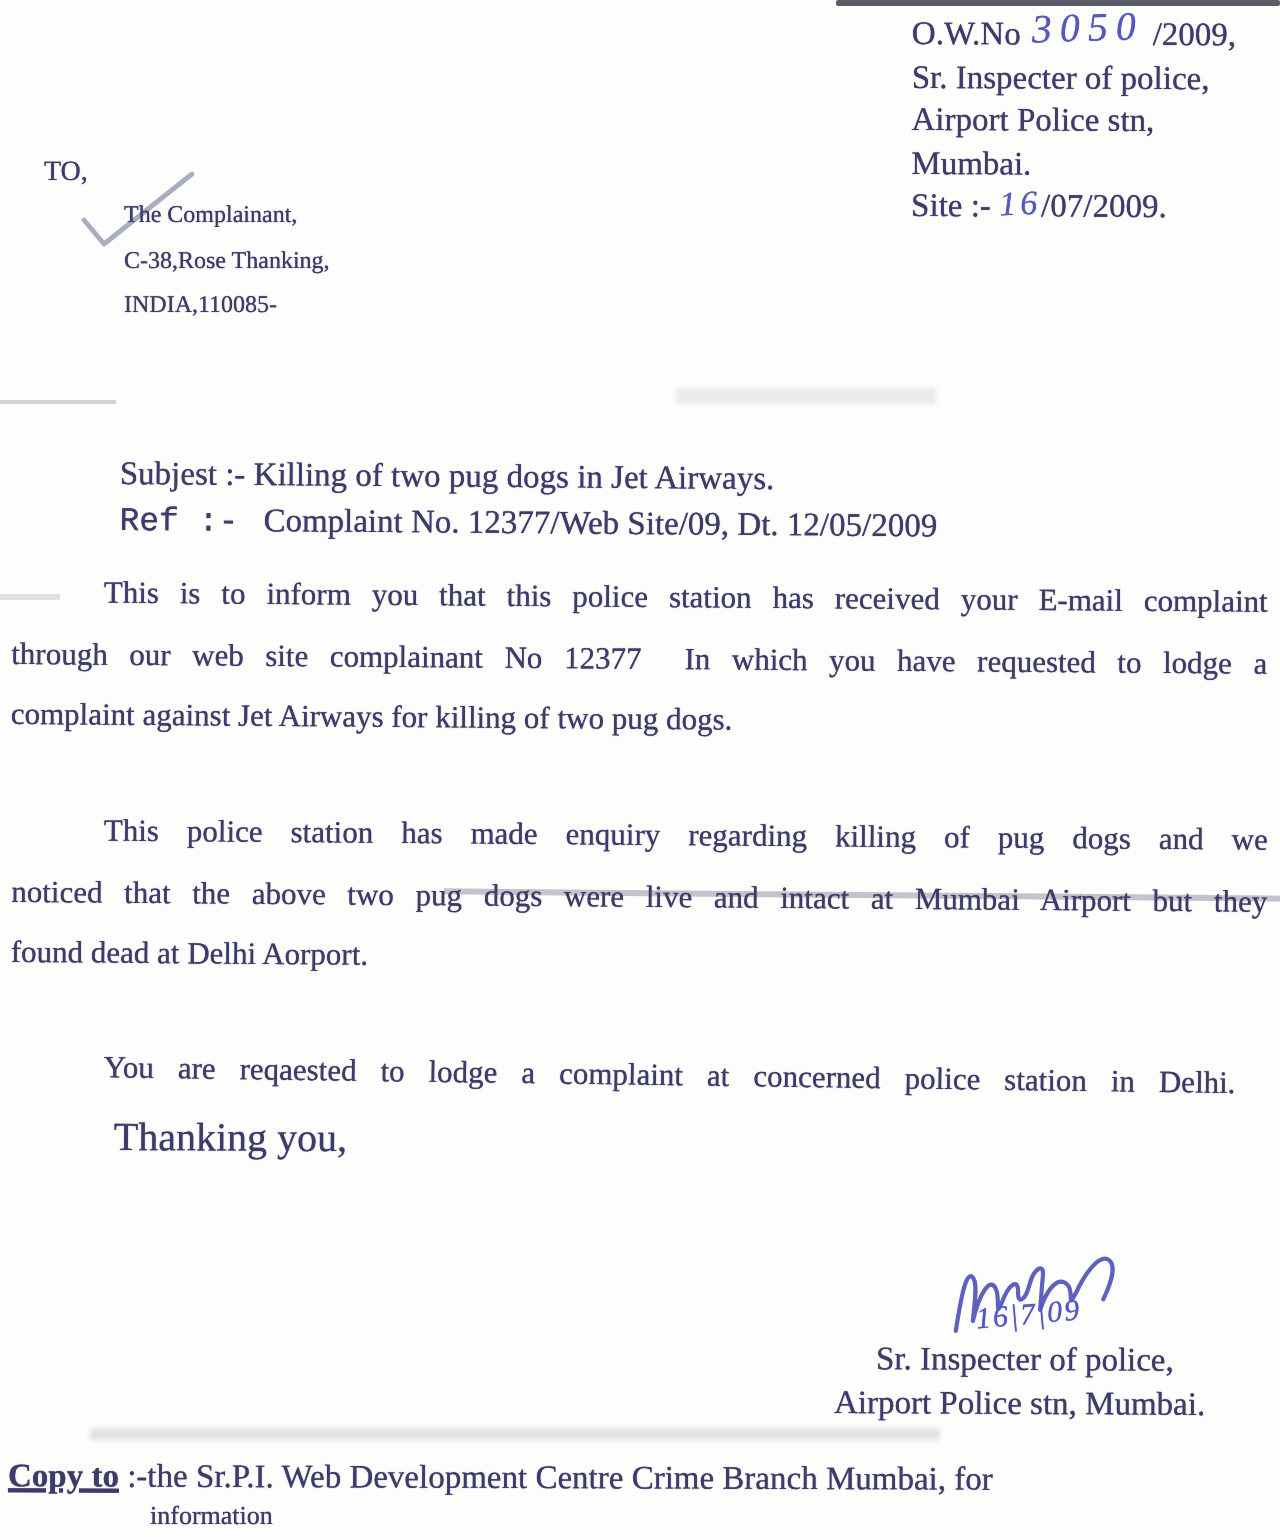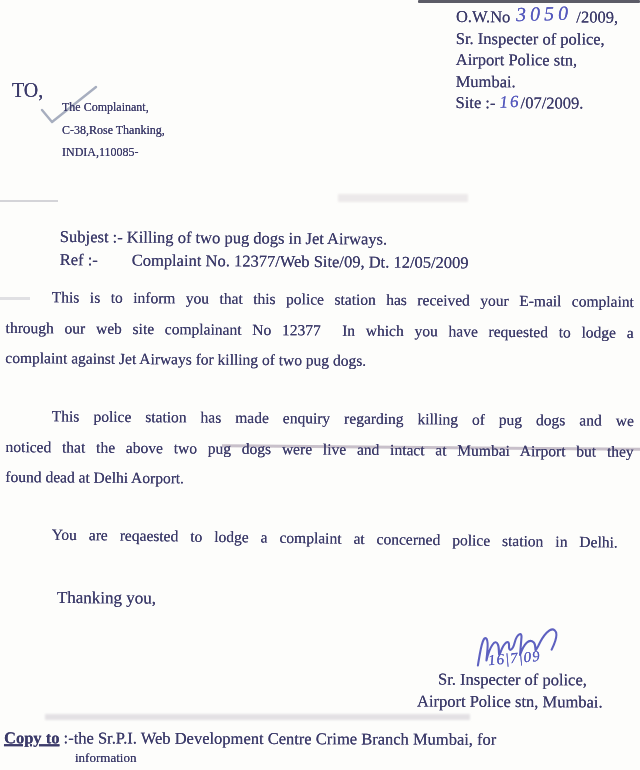--- a/index.html
+++ b/index.html
@@ -19,35 +19,35 @@
   .rot{ transform-origin:0 0; }
 
   
   .header{ left:456px; top:6px; font-size:16.5px; line-height:21.5px; transform:rotate(.25deg); }
   .hand{ color:var(--handwriting); text-shadow:0 0 .4px currentColor; }
   .ow-num{ display:inline-block; font-size:20px; letter-spacing:4px; line-height:12px;
            position:relative; top:-2px; transform:rotate(-2deg); margin:0 4px 0 6px; font-style:italic;}
   .date-num{ display:inline-block; font-size:17px; line-height:12px; letter-spacing:2px;
            transform:rotate(-3deg); position:relative; top:-1px; font-style:italic;}
 
-  .to{ left:12px; top:79px; font-size:20px; }
+  .to{ left:22px; top:79px; font-size:14px; }
 
   .recipient{ left:62px; top:96px; font-size:12px; line-height:22.5px; }
 
   .subjref{ left:60px; top:226px; font-size:16.5px; line-height:22.5px; transform:rotate(.45deg); }
-  .ref-label{ display:inline-block; width:72px; }
+  .ref-label{ display:inline-block; width:72px;font-family:Liberation Mono, monospace; }
 
   .para{ left:6px; width:628px; font-size:15.5px; line-height:30.5px; }
   .p1{ top:282px; transform:rotate(.45deg); }
   .p2{ top:401px; transform:rotate(.45deg); }
   .p3{ top:519px; width:612px; transform:rotate(.8deg); }
   .jline{ text-align:justify; text-align-last:justify; text-justify:inter-word; }
   .indent{ text-indent:46px; }
 
-  .closing{ left:57px; top:588px; font-size:17px; transform:rotate(.3deg); }
+  .closing{ left:57px; top:558px; font-size:20px; transform:rotate(.3deg); }
 
   .sig-squiggle{ left:473px; top:626px; transform:rotate(-6deg); }
   .sig-date{ left:488px; top:650px; font-size:15px; color:var(--handwriting);
              letter-spacing:1px; transform:rotate(-5deg); font-style:italic; }
   .sig-title{ left:438px; top:670px; font-size:16.5px; transform:rotate(.3deg); }
   .sig-office{ left:417px; top:692px; font-size:16.5px; transform:rotate(.3deg); }
 
   .copyto{ left:4px; top:729px; font-size:16.5px; transform:rotate(.2deg); }
   .copyto-label{ font-weight:bold; text-decoration:underline; text-decoration-thickness:2px; }
   .copyto2{ left:75px; top:750px; font-size:13px; }

